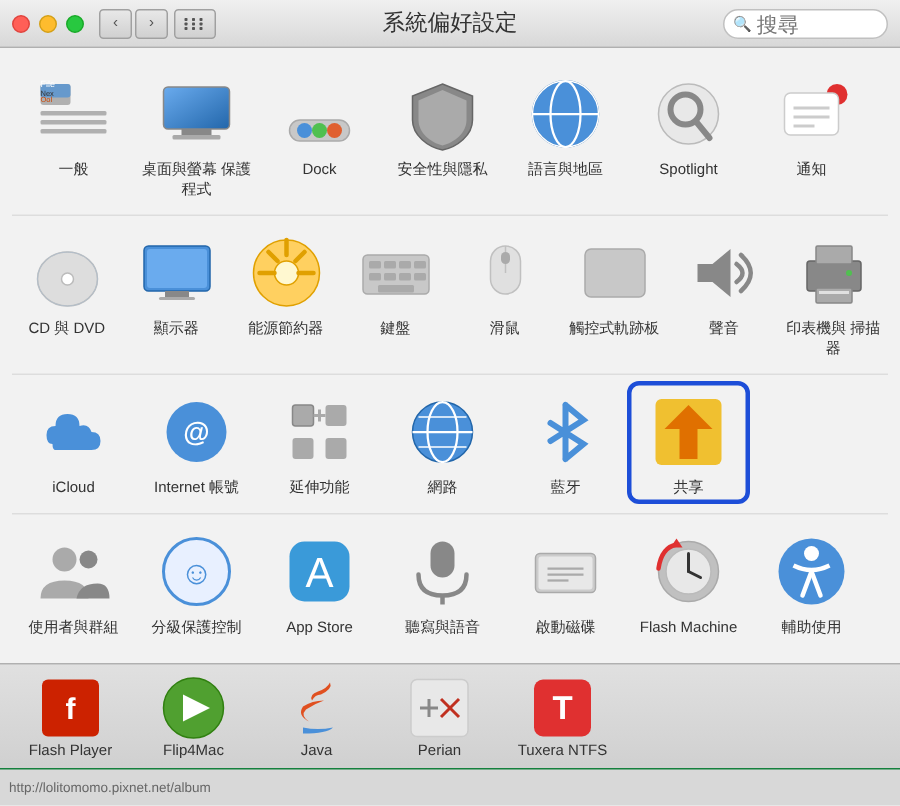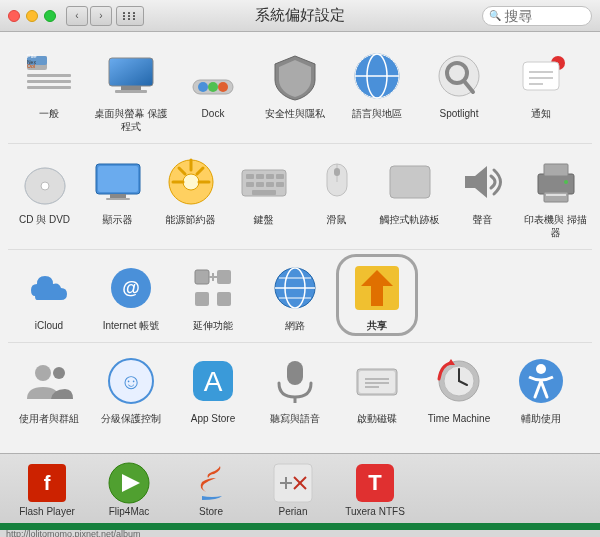--- a/index.html
+++ b/index.html
@@ -120,24 +120,23 @@
       display: flex;
       flex-direction: column;
       align-items: center;
       width: 82px;
       padding: 6px 4px 4px 4px;
       cursor: pointer;
       border-radius: 6px;
     }
 
     .icon-item.highlighted {
-      border: 3px solid #a3a3a3;
-      border-radius: 20px;
+      border: 3px solid #1d4ed8;
+      border-radius: 8px;
       padding: 3px 1px 1px 1px;
-      font-weight: bold;
     }
 
     .icon-img {
       width: 56px;
       height: 56px;
       display: flex;
       align-items: center;
       justify-content: center;
       font-size: 38px;
       position: relative;
@@ -176,22 +175,22 @@
     }
     .bottom-label {
       font-size: 10px;
       color: #333;
       text-align: left;
     }
 
     
     .urlbar {
       background: #d8d8d8;
-      border-top: 7px solid #15803d;
-      height: 14px;
+      border-top: 1px solid #15803d;
+      height: 25px;
       display: flex;
       align-items: center;
       padding: 0 6px;
       flex-shrink: 0;
     }
     .urlbar span {
       font-size: 9px;
       color: #666;
     }
 
@@ -454,20 +453,28 @@
           <svg width="52" height="52" viewBox="0 0 52 52">
       <circle cx="26" cy="26" r="20" fill="#4a90d9" stroke="#2266aa" stroke-width="1"></circle>
       <ellipse cx="26" cy="26" rx="10" ry="20" fill="none" stroke="white" stroke-width="1.5"></ellipse>
       <line x1="6" y1="26" x2="46" y2="26" stroke="white" stroke-width="1.5"></line>
       <line x1="10" y1="16" x2="42" y2="16" stroke="white" stroke-width="1"></line>
       <line x1="10" y1="36" x2="42" y2="36" stroke="white" stroke-width="1"></line>
     </svg>
         </div>
         <div class="icon-label">網路</div>
       </div>
+      <div class="icon-item">
+        <div class="icon-img">
+          <svg width="52" height="52" viewBox="0 0 52 52">
+      <path d="M26,8 L26,44 M26,8 L38,18 L16,32 M26,44 L38,34 L16,20" stroke="#4a90d9" stroke-width="4" fill="none" stroke-linecap="round"></path>
+    </svg>
+        </div>
+        <div class="icon-label">藍牙</div>
+      </div>
       <div class="icon-item highlighted">
         <div class="icon-img">
           <svg width="52" height="52" viewBox="0 0 52 52">
       <rect x="4" y="4" width="44" height="44" rx="4" fill="#f0c030"></rect>
       <polygon points="26,8 42,24 32,24 32,44 20,44 20,24 10,24" fill="#e07000"></polygon>
     </svg>
         </div>
         <div class="icon-label">共享</div>
       </div>
     </div>
@@ -527,21 +534,21 @@
         <div class="icon-img">
           <svg width="52" height="52" viewBox="0 0 52 52">
       <circle cx="26" cy="26" r="20" fill="#c0c0c0" stroke="#aaa" stroke-width="1"></circle>
       <circle cx="26" cy="26" r="15" fill="#e8e8e8" stroke="#bbb" stroke-width="1"></circle>
       <line x1="26" y1="26" x2="26" y2="14" stroke="#333" stroke-width="2" stroke-linecap="round"></line>
       <line x1="26" y1="26" x2="34" y2="30" stroke="#333" stroke-width="2" stroke-linecap="round"></line>
       <path d="M6,24 Q8,10 18,8" fill="none" stroke="#e03030" stroke-width="3" stroke-linecap="round"></path>
       <polygon points="18,4 14,10 22,10" fill="#e03030"></polygon>
     </svg>
         </div>
-        <div class="icon-label">Time Machine</div>
+        <div class="icon-label">Flash Machine</div>
       </div>
       <div class="icon-item">
         <div class="icon-img">
           <svg width="52" height="52" viewBox="0 0 52 52">
       <circle cx="26" cy="26" r="22" fill="#4a90d9"></circle>
       <circle cx="26" cy="14" r="5" fill="white"></circle>
       <path d="M14,22 Q26,28 38,22" stroke="white" stroke-width="3" fill="none"></path>
       <line x1="26" y1="26" x2="20" y2="42" stroke="white" stroke-width="3" stroke-linecap="round"></line>
       <line x1="26" y1="26" x2="32" y2="42" stroke="white" stroke-width="3" stroke-linecap="round"></line>
     </svg>
@@ -571,21 +578,21 @@
       <div class="bottom-label">Flip4Mac</div>
     </div>
     <div class="bottom-item">
       <div class="bottom-icon">
         <svg width="42" height="42" viewBox="0 0 42 42">
       <path d="M16,30 Q10,26 14,22 Q20,18 26,16 Q18,16 12,20 Q8,26 16,30 Z" fill="#e05020"></path>
       <path d="M24,12 Q32,8 30,4 Q28,8 22,10 Q16,12 18,16 Q20,12 24,12 Z" fill="#e05020"></path>
       <path d="M12,34 Q22,36 32,34 Q28,38 12,38 Z" fill="#4a90d9"></path>
     </svg>
       </div>
-      <div class="bottom-label">Store</div>
+      <div class="bottom-label">Java</div>
     </div>
     <div class="bottom-item">
       <div class="bottom-icon">
         <svg width="42" height="42" viewBox="0 0 42 42">
       <rect x="2" y="2" width="38" height="38" rx="4" fill="#e8e8e8" stroke="#ccc"></rect>
       <line x1="8" y1="21" x2="20" y2="21" stroke="#888" stroke-width="2"></line>
       <line x1="14" y1="15" x2="14" y2="27" stroke="#888" stroke-width="2"></line>
       <line x1="22" y1="15" x2="34" y2="27" stroke="#c03020" stroke-width="2"></line>
       <line x1="34" y1="15" x2="22" y2="27" stroke="#c03020" stroke-width="2"></line>
     </svg>

